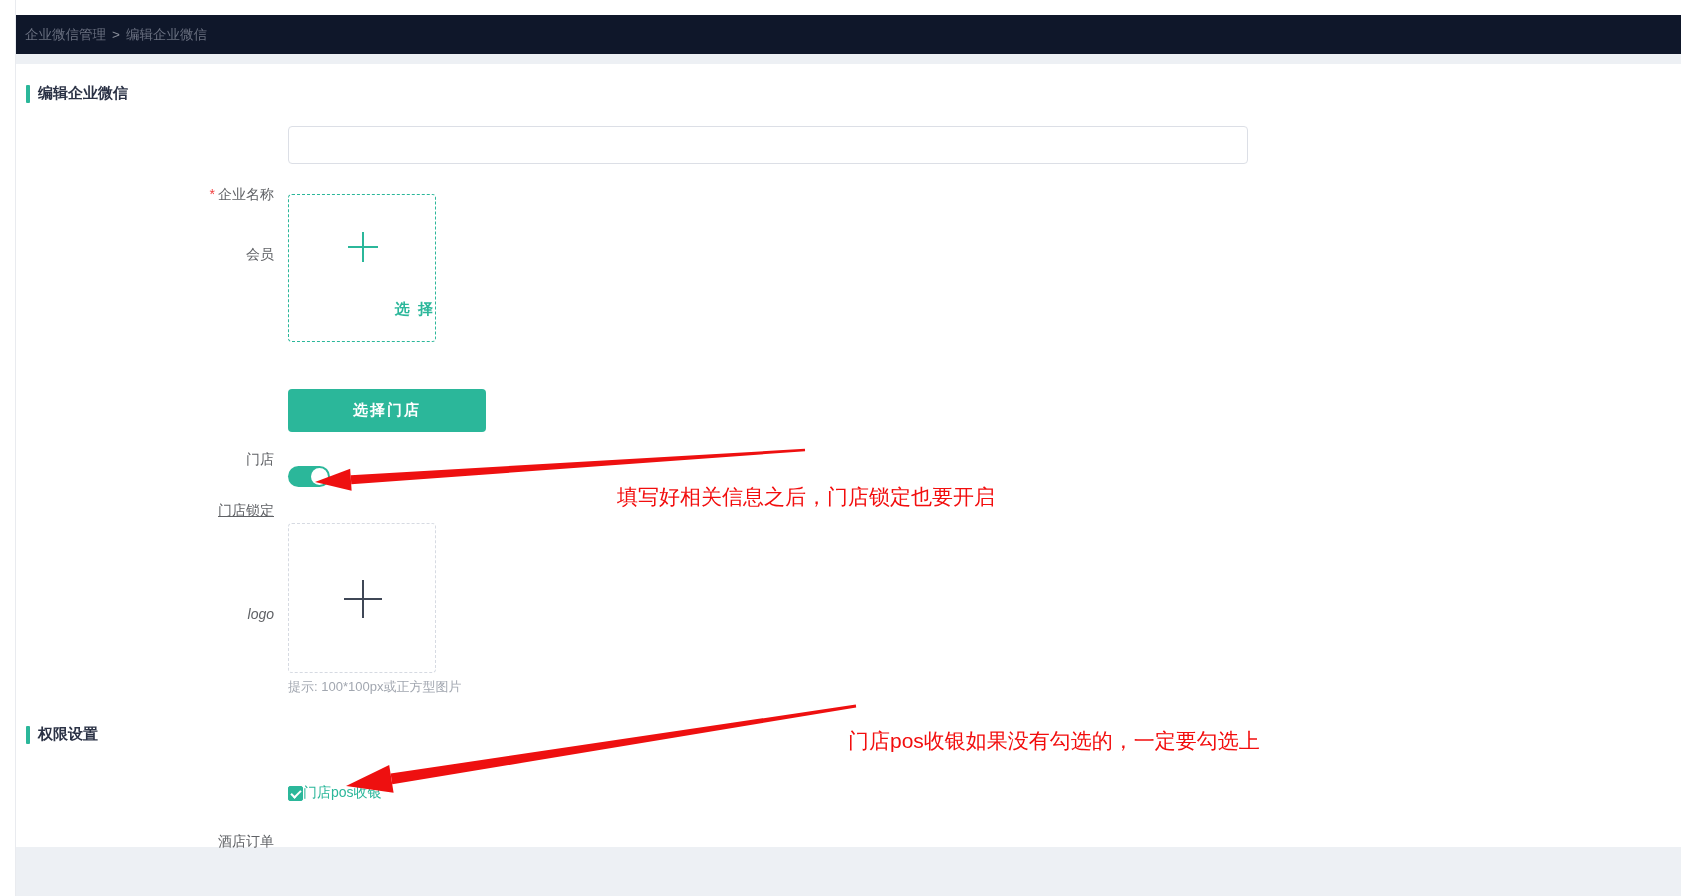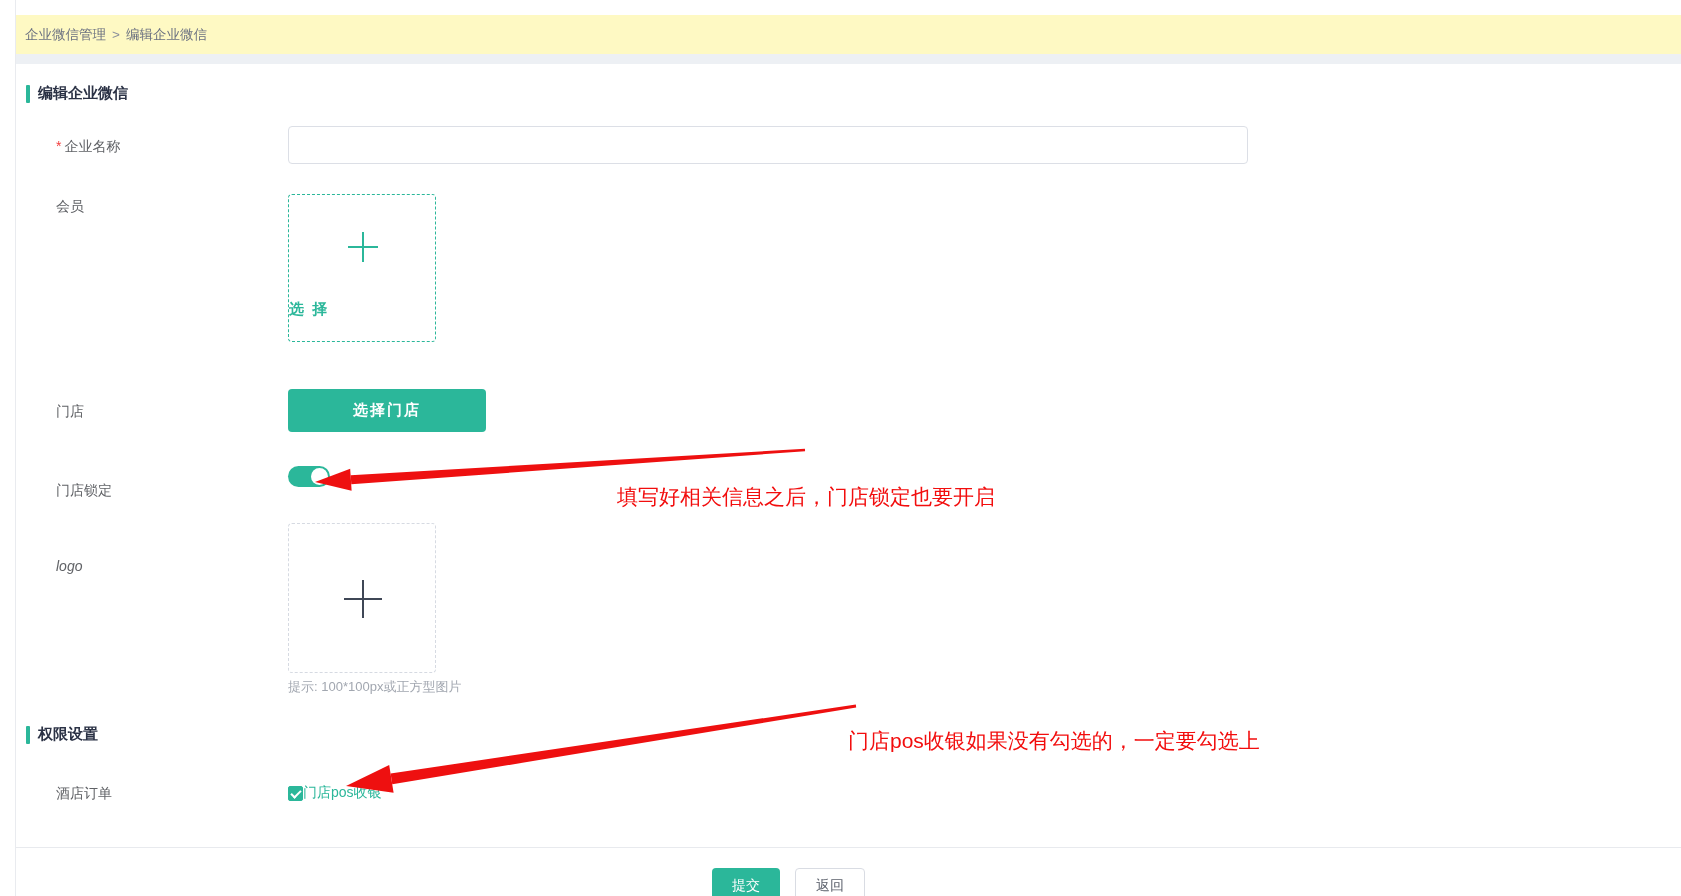--- a/index.html
+++ b/index.html
@@ -7,51 +7,51 @@
   body {
     font-family:"Liberation Sans","DejaVu Sans",sans-serif;
     background:#edf0f4;
     color:#303133;
   }
   .screen { position:relative; width:1681px; height:896px; overflow:hidden; background:#edf0f4; }
 
   
   .top-strip { position:absolute; left:0; top:0; width:1681px; height:15px; background:#ffffff; }
   .left-strip { position:absolute; left:0; top:0; width:16px; height:896px; background:#ffffff; border-right:1px solid #e9ebef; z-index:3; }
-  .breadcrumb-bar { position:absolute; left:16px; top:15px; width:1665px; height:40px; background:#fef9c3; border-bottom:1px solid #eef0f3; z-index:1; }
+  .breadcrumb-bar { position:absolute; left:16px; top:15px; width:1665px; height:40px; background:#0f172a; border-bottom:1px solid #eef0f3; z-index:1; }
   .breadcrumb { position:absolute; left:9px; top:0; height:40px; line-height:40px; font-size:13.5px; color:#6a7080; }
   .breadcrumb .sep { margin:0 6px; color:#8a8f9b; }
 
   
   .card { position:absolute; left:16px; top:64px; width:1665px; height:783px; background:#ffffff; z-index:2; }
   .footer-bar { position:absolute; left:16px; top:847px; width:1665px; height:49px; background:#ffffff; border-top:1px solid #e8eaee; z-index:2; }
 
   .section-header { position:absolute; left:10px; display:flex; align-items:center; }
   .section-marker { width:4px; height:18px; background:#2bb79a; border-radius:1px; }
   .section-title { margin-left:8px; font-size:15px; font-weight:bold; color:#2b3245; }
 
-  .field-label { position:absolute; left:40px; width:218px; font-size:14px; color:#606266; }
+  .field-label { position:absolute; left:40px; width:218px; text-align:right; font-size:14px; color:#606266;margin-top:48px; }
   .req { color:#f23c3c; margin-right:3px; font-size:14px; }
 
   .text-input { position:absolute; left:272px; top:62px; width:960px; height:38px; border:1px solid #dcdfe6; border-radius:4px; background:#ffffff; font-size:14px; color:#303133; padding:0 12px; outline:none; }
 
   .upload-box { position:absolute; left:272px; width:148px; border-radius:4px; background:#ffffff; cursor:pointer; }
   .upload-member { top:130px; height:148px; border:1px dashed #2bb79a; }
   .upload-logo { top:459px; height:150px; border:1px dashed #d6dae2; }
 
   .plus { position:absolute; }
   .plus::before, .plus::after { content:""; position:absolute; background:currentColor; }
   .plus-teal { color:#2bb79a; left:59px; top:37px; width:30px; height:30px; }
   .plus-teal::before { left:0; top:14px; width:30px; height:2px; }
   .plus-teal::after { left:14px; top:0; width:2px; height:30px; }
   .plus-dark { color:#3f4756; left:55px; top:56px; width:38px; height:38px; }
   .plus-dark::before { left:0; top:18px; width:38px; height:2px; }
   .plus-dark::after { left:18px; top:0; width:2px; height:38px; }
 
-  .upload-select-text { position:absolute; left:0; top:105px; width:100%; text-align:left; font-size:15px; font-weight:bold; letter-spacing:2px; color:#2bb79a; }
+  .upload-select-text { position:absolute; left:0; top:105px; width:100%; text-align:right; font-size:15px; font-weight:bold; letter-spacing:2px; color:#2bb79a; }
 
   .help-text { position:absolute; left:272px; font-size:13px; color:#a2a7b0; white-space:nowrap; }
 
   .teal-button { position:absolute; left:272px; top:325px; width:198px; height:43px; background:#2bb79a; color:#ffffff; border:none; border-radius:4px; font-size:15px; font-weight:bold; letter-spacing:2px; cursor:pointer; font-family:inherit; }
 
   .switch { position:absolute; left:272px; top:402px; width:42px; height:21px; background:#2bb79a; border-radius:11px; cursor:pointer; }
   .switch .knob { position:absolute; right:2px; top:2px; width:17px; height:17px; border-radius:50%; background:#ffffff; }
 
   .checkbox-row { position:absolute; left:272px; top:720px; display:flex; align-items:center; cursor:pointer; }
   .checkbox { position:relative; width:15px; height:15px; background:#2bb79a; border:1px solid #2bb79a; border-radius:2px; }
@@ -94,21 +94,21 @@
 
     <div class="field-label" style="top:134px;">会员</div>
     <div class="upload-box upload-member">
       <span class="plus plus-teal"></span>
       <div class="upload-select-text">选 择</div>
     </div>
 
     <div class="field-label" style="top:339px;">门店</div>
     <button class="teal-button">选择门店</button>
 
-    <div class="field-label" style="top:418px;">门店锁定</div>
+    <div class="field-label" style="top:390px;text-decoration:underline;">门店锁定</div>
     <div class="switch">
       <span class="knob"></span>
     </div>
 
     <div class="field-label" style="top:494px;font-style:italic;">logo</div>
     <div class="upload-box upload-logo">
       <span class="plus plus-dark"></span>
     </div>
     <div class="help-text" style="top:614px;">提示: 100*100px或正方型图片</div>
 
@@ -132,18 +132,14 @@
     <g fill="#ee1010">
       <polygon points="804.9,448.8 805.1,451.2 351.3,484.2 350.7,475.2"></polygon>
       <polygon points="315,482 350.2,468.7 351.6,490.7"></polygon>
     </g>
     <g fill="#ee1010">
       <polygon points="855.8,704.5 856.2,707.5 392.3,784.3 390.6,773.5"></polygon>
       <polygon points="346,786 389.2,765.1 393.6,792.7"></polygon>
     </g>
   </svg>
 
-  <div class="footer-bar">
-    <button class="footer-btn btn-submit">提交</button>
-    <button class="footer-btn btn-back">返回</button>
-  </div>
 
 </div>
 
 </body></html>

